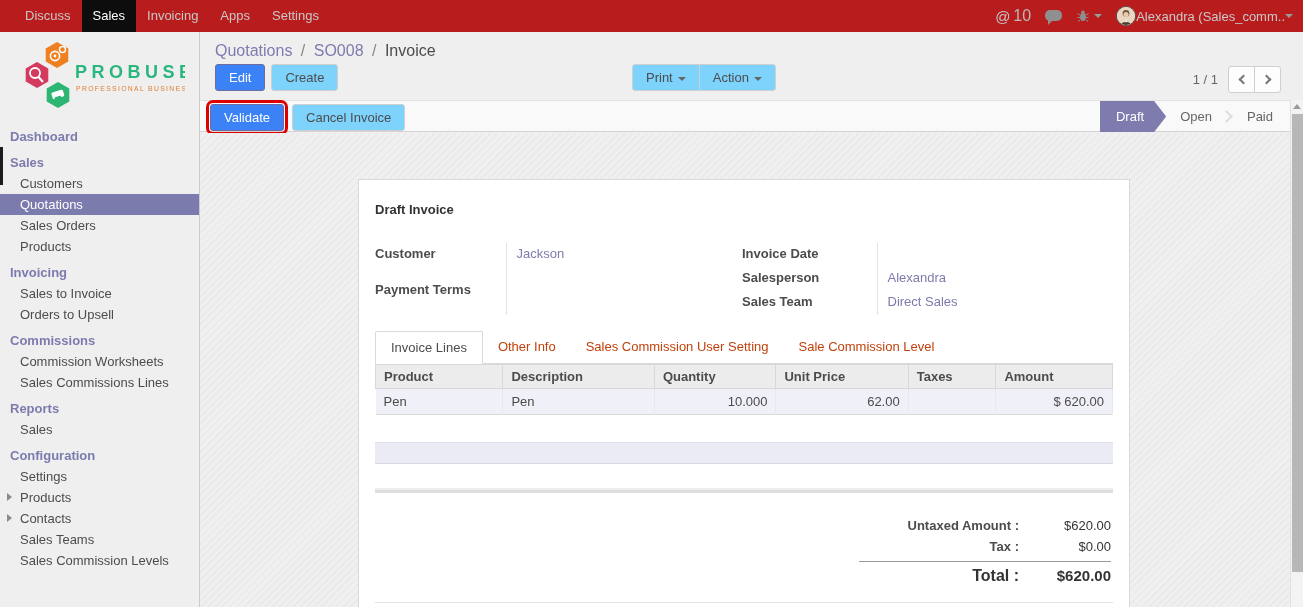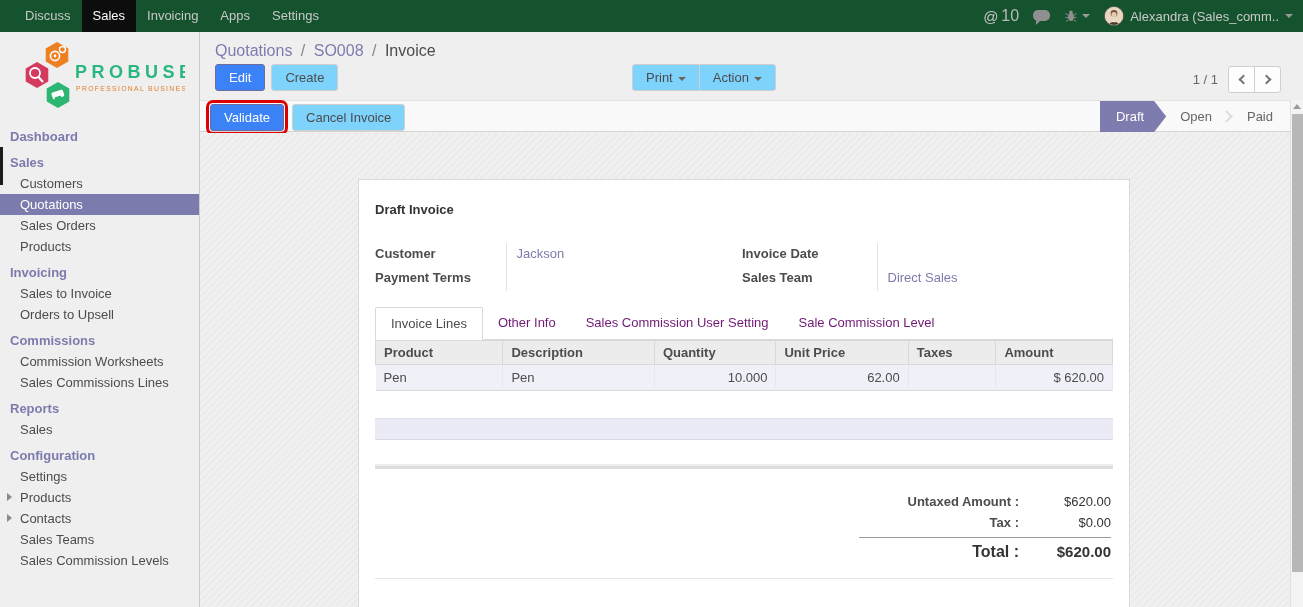--- a/index.html
+++ b/index.html
@@ -1,33 +1,33 @@
 <!DOCTYPE html>
 <html><head>
 <meta charset="utf-8">
 <style>
   * { box-sizing: border-box; margin: 0; padding: 0; }
   html,body { width:1303px; height:607px; }
   body { font-family:"Liberation Sans", sans-serif; font-size:13px; background:#fff; overflow:hidden; }
   .app { position:relative; width:1303px; height:607px; overflow:hidden; background:#fff; }
 
   
-  .topbar { position:absolute; top:0; left:0; right:0; height:32px; background:#14532d; display:flex; align-items:stretch; color:#cfcfcf; z-index:20; }
+  .topbar { position:absolute; top:0; left:0; right:0; height:32px; background:#b91c1c; display:flex; align-items:stretch; color:#cfcfcf; z-index:20; }
   .topbar-menus { display:flex; align-items:stretch; padding-left:14px; }
   .top-menu { padding:0 11px; line-height:32px; color:#c8c8c8; cursor:pointer; }
   .top-menu.active { background:#0d0d0d; color:#fff; }
   .topbar-right { margin-left:auto; display:flex; align-items:center; padding-right:10px; gap:14px; }
   .mention-wrap { display:flex; align-items:center; gap:3px; color:#b9b9b9; }
   .mention-glyph { font-size:15px; color:#c4c4c4; }
   .mention-count { font-size:16px; color:#b9b9b9; }
   .chat-icon { position:relative; width:17px; height:11px; background:#8f8f8f; border-radius:5px; margin-top:-2px; }
   .chat-icon::after { content:""; position:absolute; left:3px; bottom:-4px; border:4px solid transparent; border-top-color:#8f8f8f; border-left-color:#8f8f8f; }
   .bug-wrap { display:flex; align-items:center; gap:4px; }
   .caret-down { width:0; height:0; border-left:4px solid transparent; border-right:4px solid transparent; border-top:4px solid #9a9a9a; display:inline-block; }
-  .user-wrap { display:flex; align-items:center; gap:6px; color:#c9c9c9; cursor:pointer; }
+  .user-wrap { display:flex; align-items:center; gap:0; color:#c9c9c9; cursor:pointer; }
   .avatar { width:20px; height:20px; border-radius:50%; overflow:hidden; background:#e6d3bd; border:1px solid #555; flex:0 0 auto; }
 
   
   .sidebar { position:absolute; top:32px; left:0; width:200px; bottom:0; background:#f0eff0; border-right:1px solid #cccccc; overflow:hidden; z-index:10; }
   .logo-box { padding:8px 0 4px 0; text-align:center; }
   .side-section { margin-top:5px; }
   .side-header { color:#7c7bad; font-weight:bold; padding:3px 0 3px 10px; line-height:15px; }
   .side-item { color:#4c4c4c; padding:3px 0 3px 20px; line-height:15px; cursor:pointer; position:relative; }
   .side-item.selected { background:#7c7bad; color:#fff; }
   .expand-arrow { position:absolute; left:7px; top:6px; width:0; height:0; border-top:4px solid transparent; border-bottom:4px solid transparent; border-left:5px solid #8a8a8a; }
@@ -81,21 +81,21 @@
   .o-group-right { width:372px; }
   .o-row { display:table-row; }
   .o-label { display:table-cell; font-weight:bold; color:#4c4c4c; padding:3px 8px 3px 0; height:24px; vertical-align:top; }
   .o-group-left .o-label { width:131px; }
   .o-group-right .o-label { width:135px; }
   .o-value { display:table-cell; border-left:1px solid #e2e2e2; padding:3px 0 3px 10px; color:#7c7bad; vertical-align:top; cursor:pointer; }
 
   .tabs { display:flex; margin-top:16px; border-bottom:1px solid #d9d9d9; }
   .tab { padding:8px 15px; cursor:pointer; }
   .tab.active { background:#fff; border:1px solid #d9d9d9; border-bottom:1px solid #fff; margin-bottom:-1px; color:#4c4c4c; border-radius:2px 2px 0 0; }
-  .tab.inactive { color:#701a75; }
+  .tab.inactive { color:#c2410c; }
 
   table.o-list { width:100%; border-collapse:collapse; font-size:13px; margin-top:0; }
   .o-list th { background:#ececec; border:1px solid #d8d8d8; font-weight:bold; color:#4c4c4c; text-align:left; padding:4px 8px; }
   .o-list td { padding:5px 8px; color:#4c4c4c; border-right:1px solid rgba(0,0,0,0.03); }
   .o-list tbody tr { background:#f0f0f8; border-bottom:1px solid #d8d8d8; cursor:pointer; }
   .num { text-align:right; }
 
   .placeholder-band { margin-top:27px; height:22px; background:#ebebf5; border-top:1px solid #e0e0ec; border-bottom:1px solid #d8d8e4; }
   .sheet-divider { margin-top:24px; height:2px; border-top:2px solid #eeeeee; border-bottom:3px solid #dddddd; }
 
@@ -281,20 +281,24 @@
             </div>
             <div class="o-row">
               <div class="o-label">Payment Terms</div>
               <div class="o-value"></div>
             </div>
           </div>
           <div class="o-group o-group-right">
             <div class="o-row">
               <div class="o-label">Invoice Date</div>
               <div class="o-value"></div>
+            </div>
+            <div class="o-row">
+              <div class="o-label">Salesperson</div>
+              <div class="o-value">Alexandra</div>
             </div>
             <div class="o-row">
               <div class="o-label">Sales Team</div>
               <div class="o-value">Direct Sales</div>
             </div>
           </div>
         </div>
 
         <div class="tabs">
           <div class="tab active">Invoice Lines</div>

